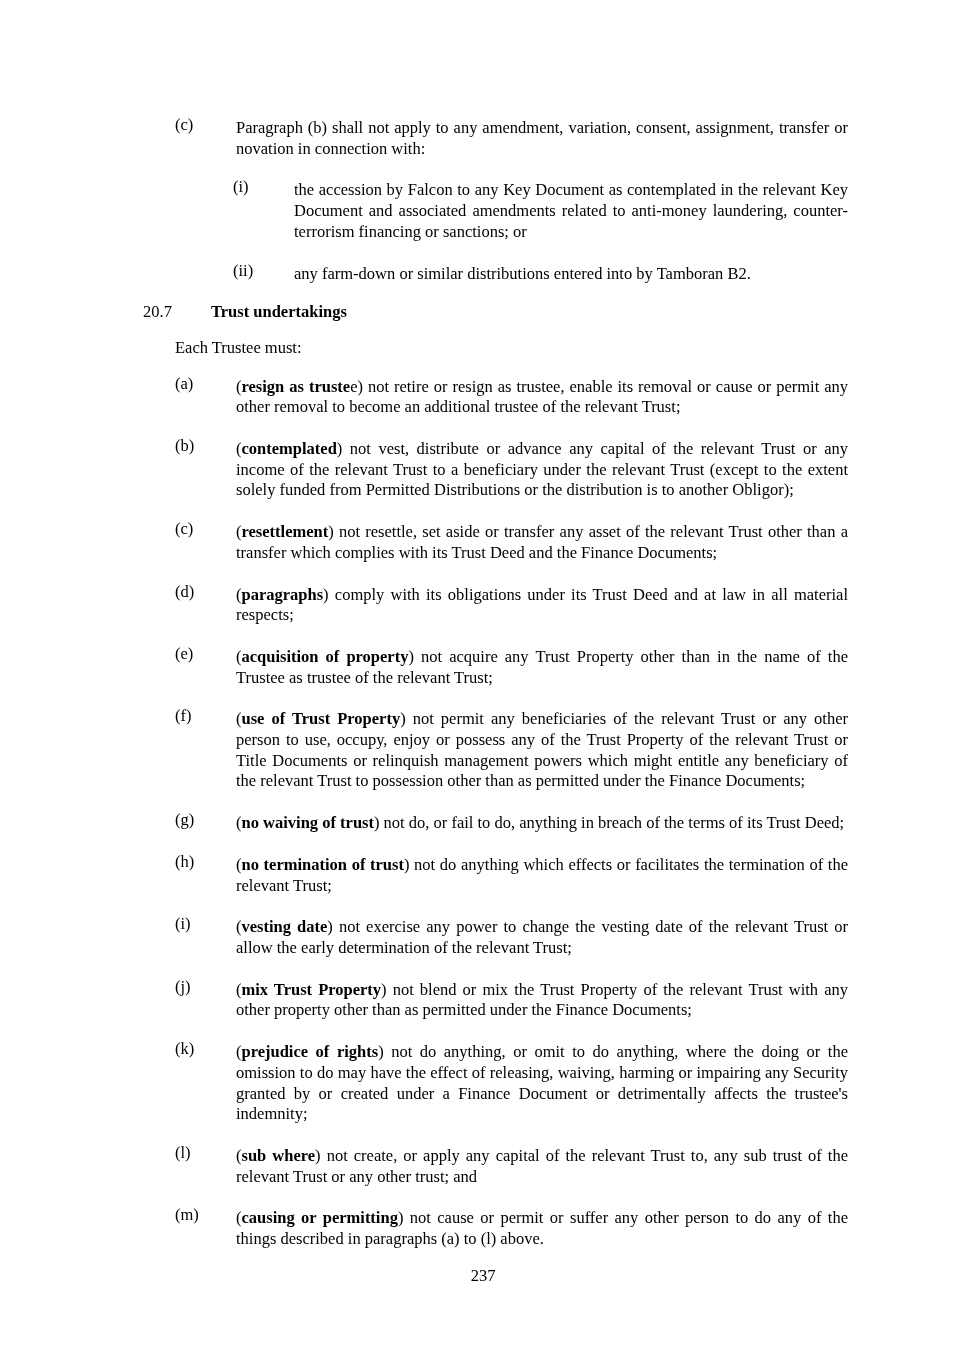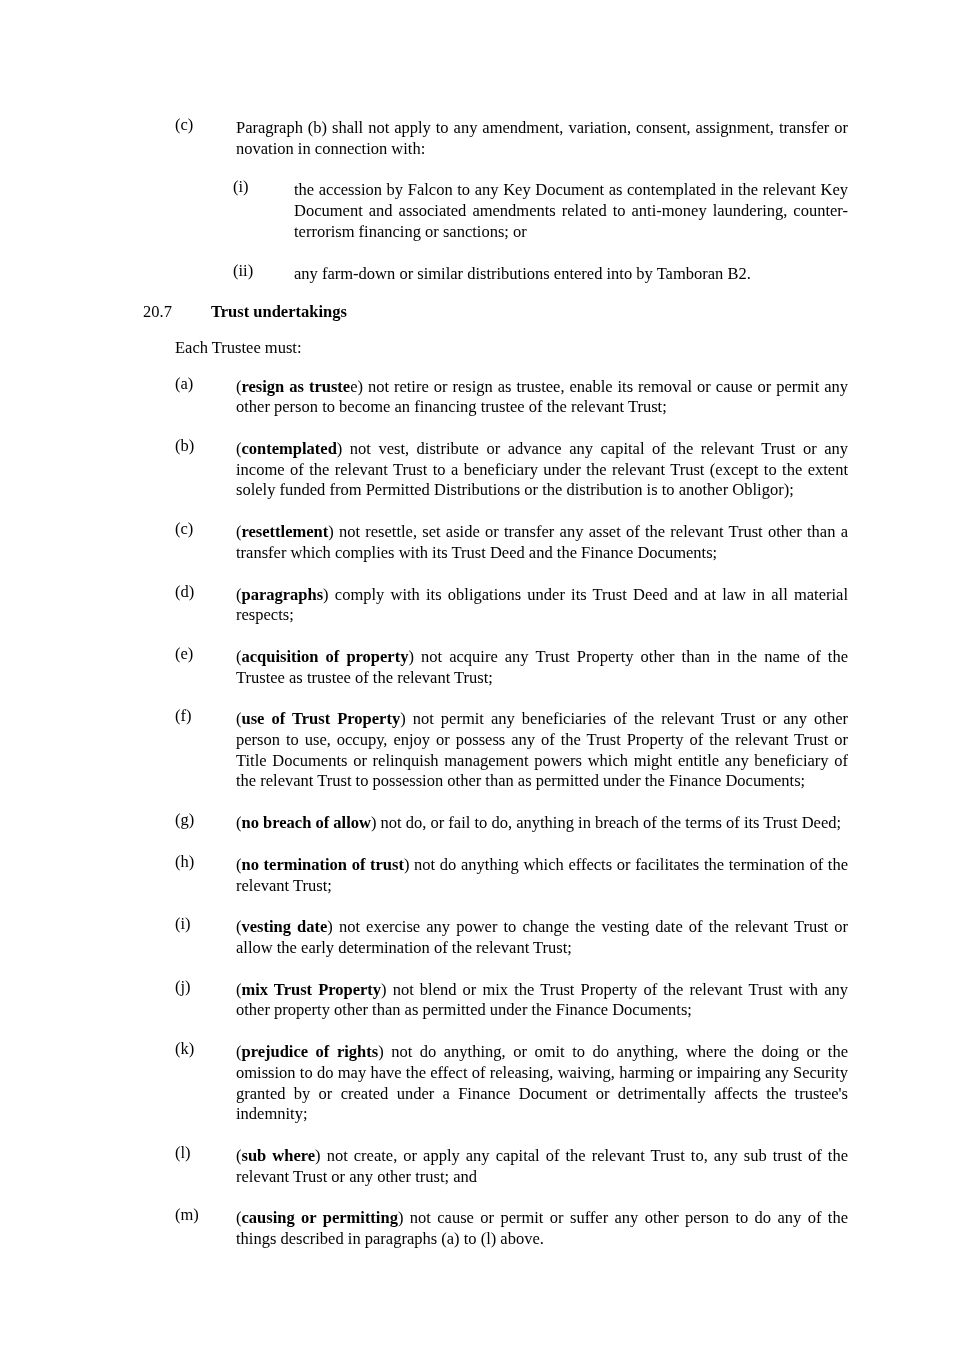--- a/index.html
+++ b/index.html
@@ -83,21 +83,21 @@
   <div class="row section-heading">
     <span class="label">20.7</span>
     <h2 class="section-title">Trust undertakings</h2>
   </div>
 
   <p class="intro">Each Trustee must:</p>
 
   <div id="trust-item-list">
   <div class="row indent-1">
     <span class="label">(a)</span>
-    <p class="body"><span>(</span><strong>resign as truste</strong><span>e) not retire or resign as trustee, enable its removal or cause or permit any other person to become an financing trustee of the relevant Trust;</span></p>
+    <p class="body"><span>(</span><strong>resign as truste</strong><span>e) not retire or resign as trustee, enable its removal or cause or permit any other removal to become an additional trustee of the relevant Trust;</span></p>
   </div>
 
   <div class="row indent-1">
     <span class="label">(b)</span>
     <p class="body"><span>(</span><strong>contemplated</strong><span>) not vest, distribute or advance any capital of the relevant Trust or any income of the relevant Trust to a beneficiary under the relevant Trust (except to the extent solely funded from Permitted Distributions or the distribution is to another Obligor);</span></p>
   </div>
 
   <div class="row indent-1">
     <span class="label">(c)</span>
     <p class="body"><span>(</span><strong>resettlement</strong><span>) not resettle, set aside or transfer any asset of the relevant Trust other than a transfer which complies with its Trust Deed and the Finance Documents;</span></p>
@@ -113,21 +113,21 @@
     <p class="body"><span>(</span><strong>acquisition of property</strong><span>) not acquire any Trust Property other than in the name of the Trustee as trustee of the relevant Trust;</span></p>
   </div>
 
   <div class="row indent-1">
     <span class="label">(f)</span>
     <p class="body"><span>(</span><strong>use of Trust Property</strong><span>) not permit any beneficiaries of the relevant Trust or any other person to use, occupy, enjoy or possess any of the Trust Property of the relevant Trust or Title Documents or relinquish management powers which might entitle any beneficiary of the relevant Trust to possession other than as permitted under the Finance Documents;</span></p>
   </div>
 
   <div class="row indent-1">
     <span class="label">(g)</span>
-    <p class="body"><span>(</span><strong>no breach of allow</strong><span>) not do, or fail to do, anything in breach of the terms of its Trust Deed;</span></p>
+    <p class="body"><span>(</span><strong>no waiving of trust</strong><span>) not do, or fail to do, anything in breach of the terms of its Trust Deed;</span></p>
   </div>
 
   <div class="row indent-1">
     <span class="label">(h)</span>
     <p class="body"><span>(</span><strong>no termination of trust</strong><span>) not do anything which effects or facilitates the termination of the relevant Trust;</span></p>
   </div>
 
   <div class="row indent-1">
     <span class="label">(i)</span>
     <p class="body"><span>(</span><strong>vesting date</strong><span>) not exercise any power to change the vesting date of the relevant Trust or allow the early determination of the relevant Trust;</span></p>
@@ -147,14 +147,15 @@
     <span class="label">(l)</span>
     <p class="body"><span>(</span><strong>sub where</strong><span>) not create, or apply any capital of the relevant Trust to, any sub trust of the relevant Trust or any other trust; and</span></p>
   </div>
 
   <div class="row indent-1">
     <span class="label">(m)</span>
     <p class="body"><span>(</span><strong>causing or permitting</strong><span>) not cause or permit or suffer any other person to do any of the things described in paragraphs (a) to (l) above.</span></p>
   </div>
 </div>
 
+  <div class="page-number">237</div>
 
 </div>
 
 </body></html>

